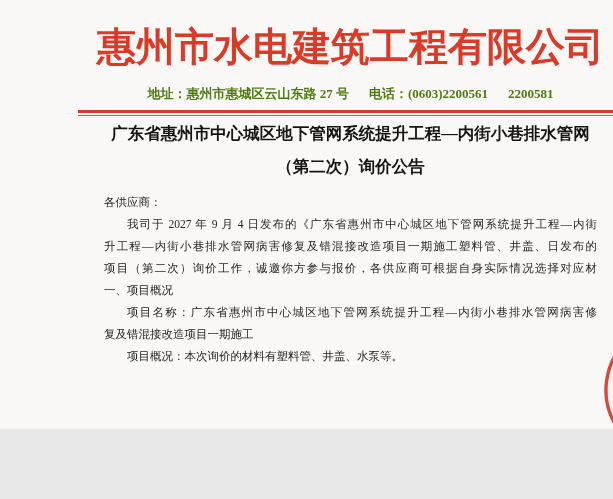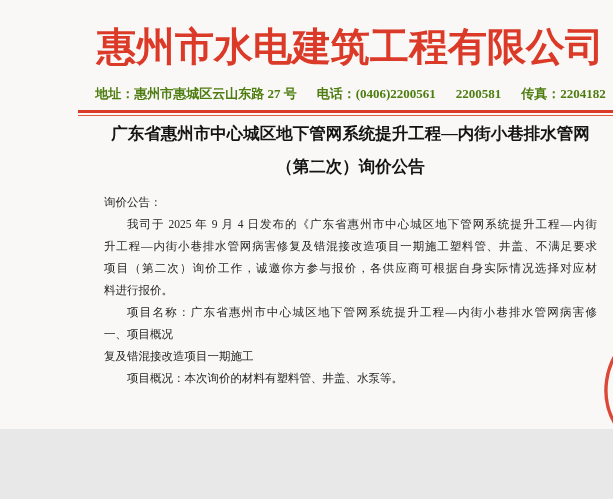--- a/index.html
+++ b/index.html
@@ -43,40 +43,38 @@
 </style>
 </head>
 <body>
 
 <div class="page">
 
   <div class="company">惠州市水电建筑工程有限公司</div>
 
   <div class="addr-row">
     <span>地址：惠州市惠城区云山东路 27 号</span>
-    <span>电话：(0406)2200561</span>
+    <span>电话：(0603)2200561</span>
     <span>2200581</span>
-    <span>传真：2204182</span>
   </div>
 
   <div class="rule"></div>
 
   <div class="doc-title">
     <div>广东省惠州市中心城区地下管网系统提升工程—内街小巷排水管网</div>
     <div>（第二次）询价公告</div>
   </div>
 
   <div class="bodytxt">
-    <div class="ln">询价公告：</div>
-    <div class="ln ind just">我司于 2025 年 9 月 4 日发布的《广东省惠州市中心城区地下管网系统提升工程—内街</div>
-    <div class="ln just">升工程—内街小巷排水管网病害修复及错混接改造项目一期施工塑料管、井盖、不满足要求</div>
+    <div class="ln">各供应商：</div>
+    <div class="ln ind just">我司于 2027 年 9 月 4 日发布的《广东省惠州市中心城区地下管网系统提升工程—内街</div>
+    <div class="ln just">升工程—内街小巷排水管网病害修复及错混接改造项目一期施工塑料管、井盖、日发布的</div>
     <div class="ln just">项目（第二次）询价工作，诚邀你方参与报价，各供应商可根据自身实际情况选择对应材</div>
-    <div class="ln">料进行报价。</div>
+    <div class="ln">一、项目概况</div>
     <div class="ln ind just">项目名称：广东省惠州市中心城区地下管网系统提升工程—内街小巷排水管网病害修</div>
-    <div class="ln">一、项目概况</div>
     <div class="ln">复及错混接改造项目一期施工</div>
     <div class="ln ind">项目概况：本次询价的材料有塑料管、井盖、水泵等。</div>
   </div>
 
   <svg class="seal" viewBox="0 0 70 140" xmlns="http://www.w3.org/2000/svg">
     <g transform="rotate(8 87 67)">
       <circle cx="87" cy="67" r="68" fill="none" stroke="#d93a27" stroke-width="3.4"></circle>
       <path id="sealArc" d="M 53.1 100.9 A 48 48 0 0 1 87 19" fill="none"></path>
       <text font-size="12.5" font-weight="700" fill="#d93a27" letter-spacing="2.5">
         <textPath href="#sealArc" startOffset="2">惠州市水电建筑</textPath>

